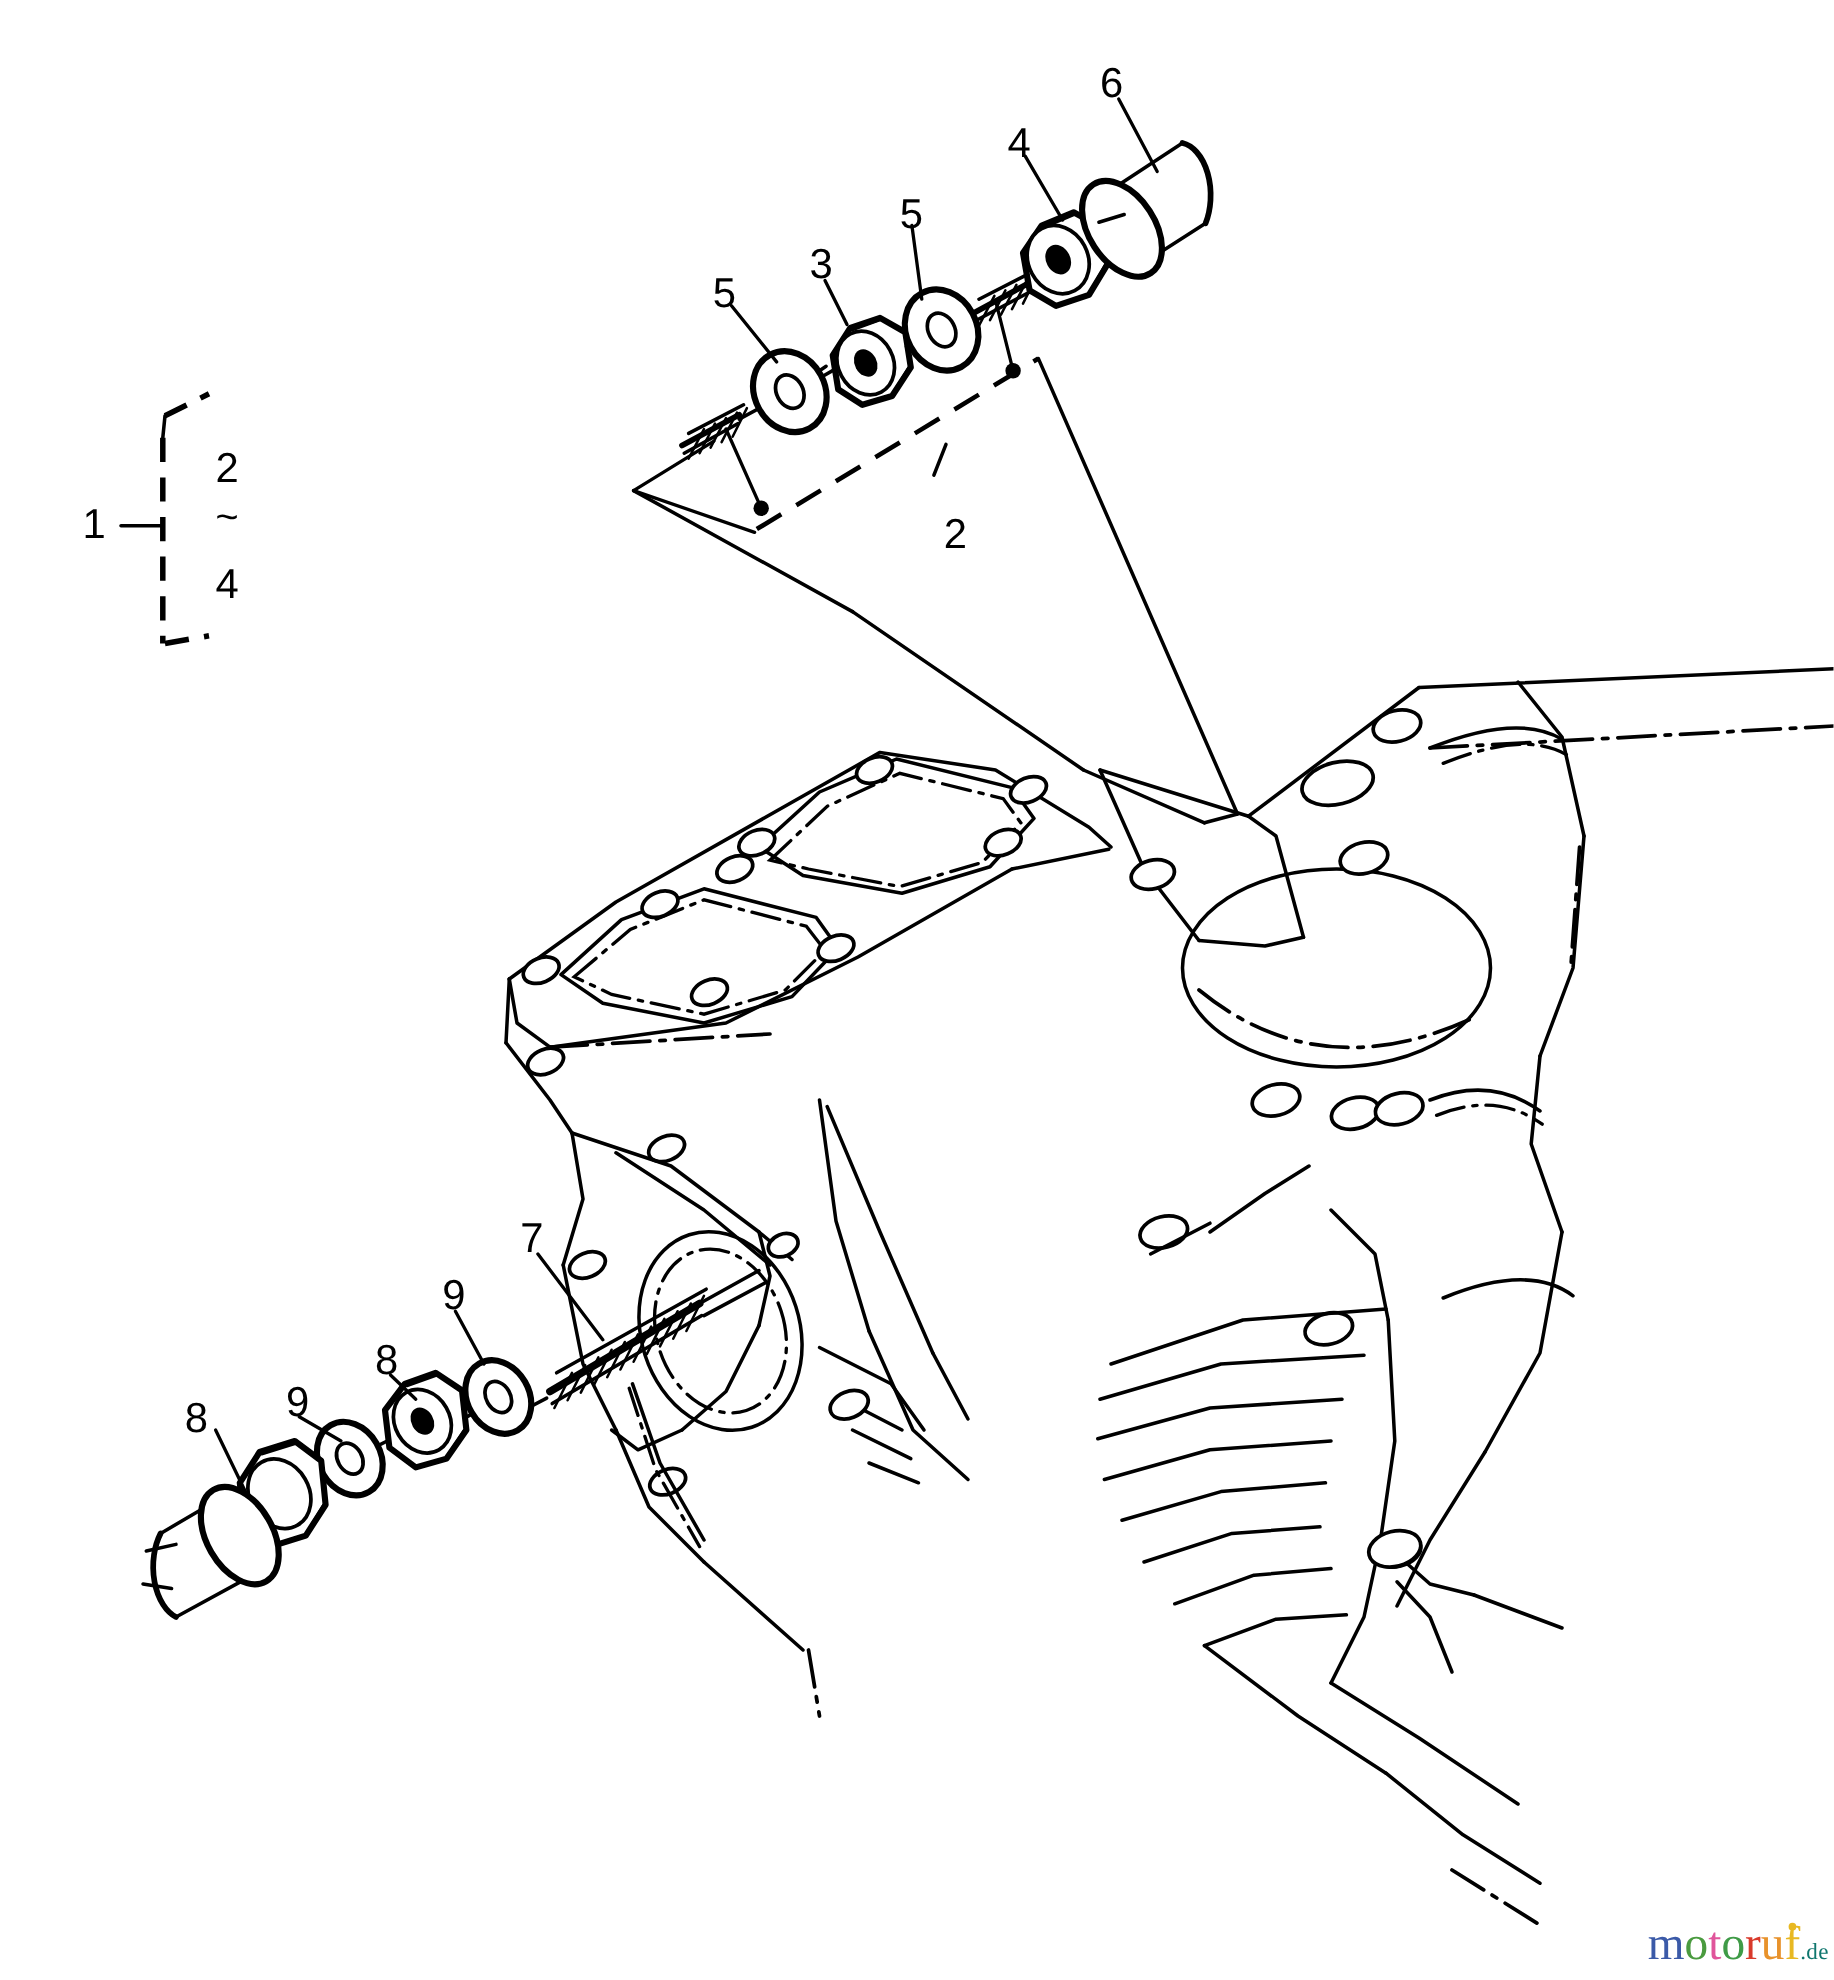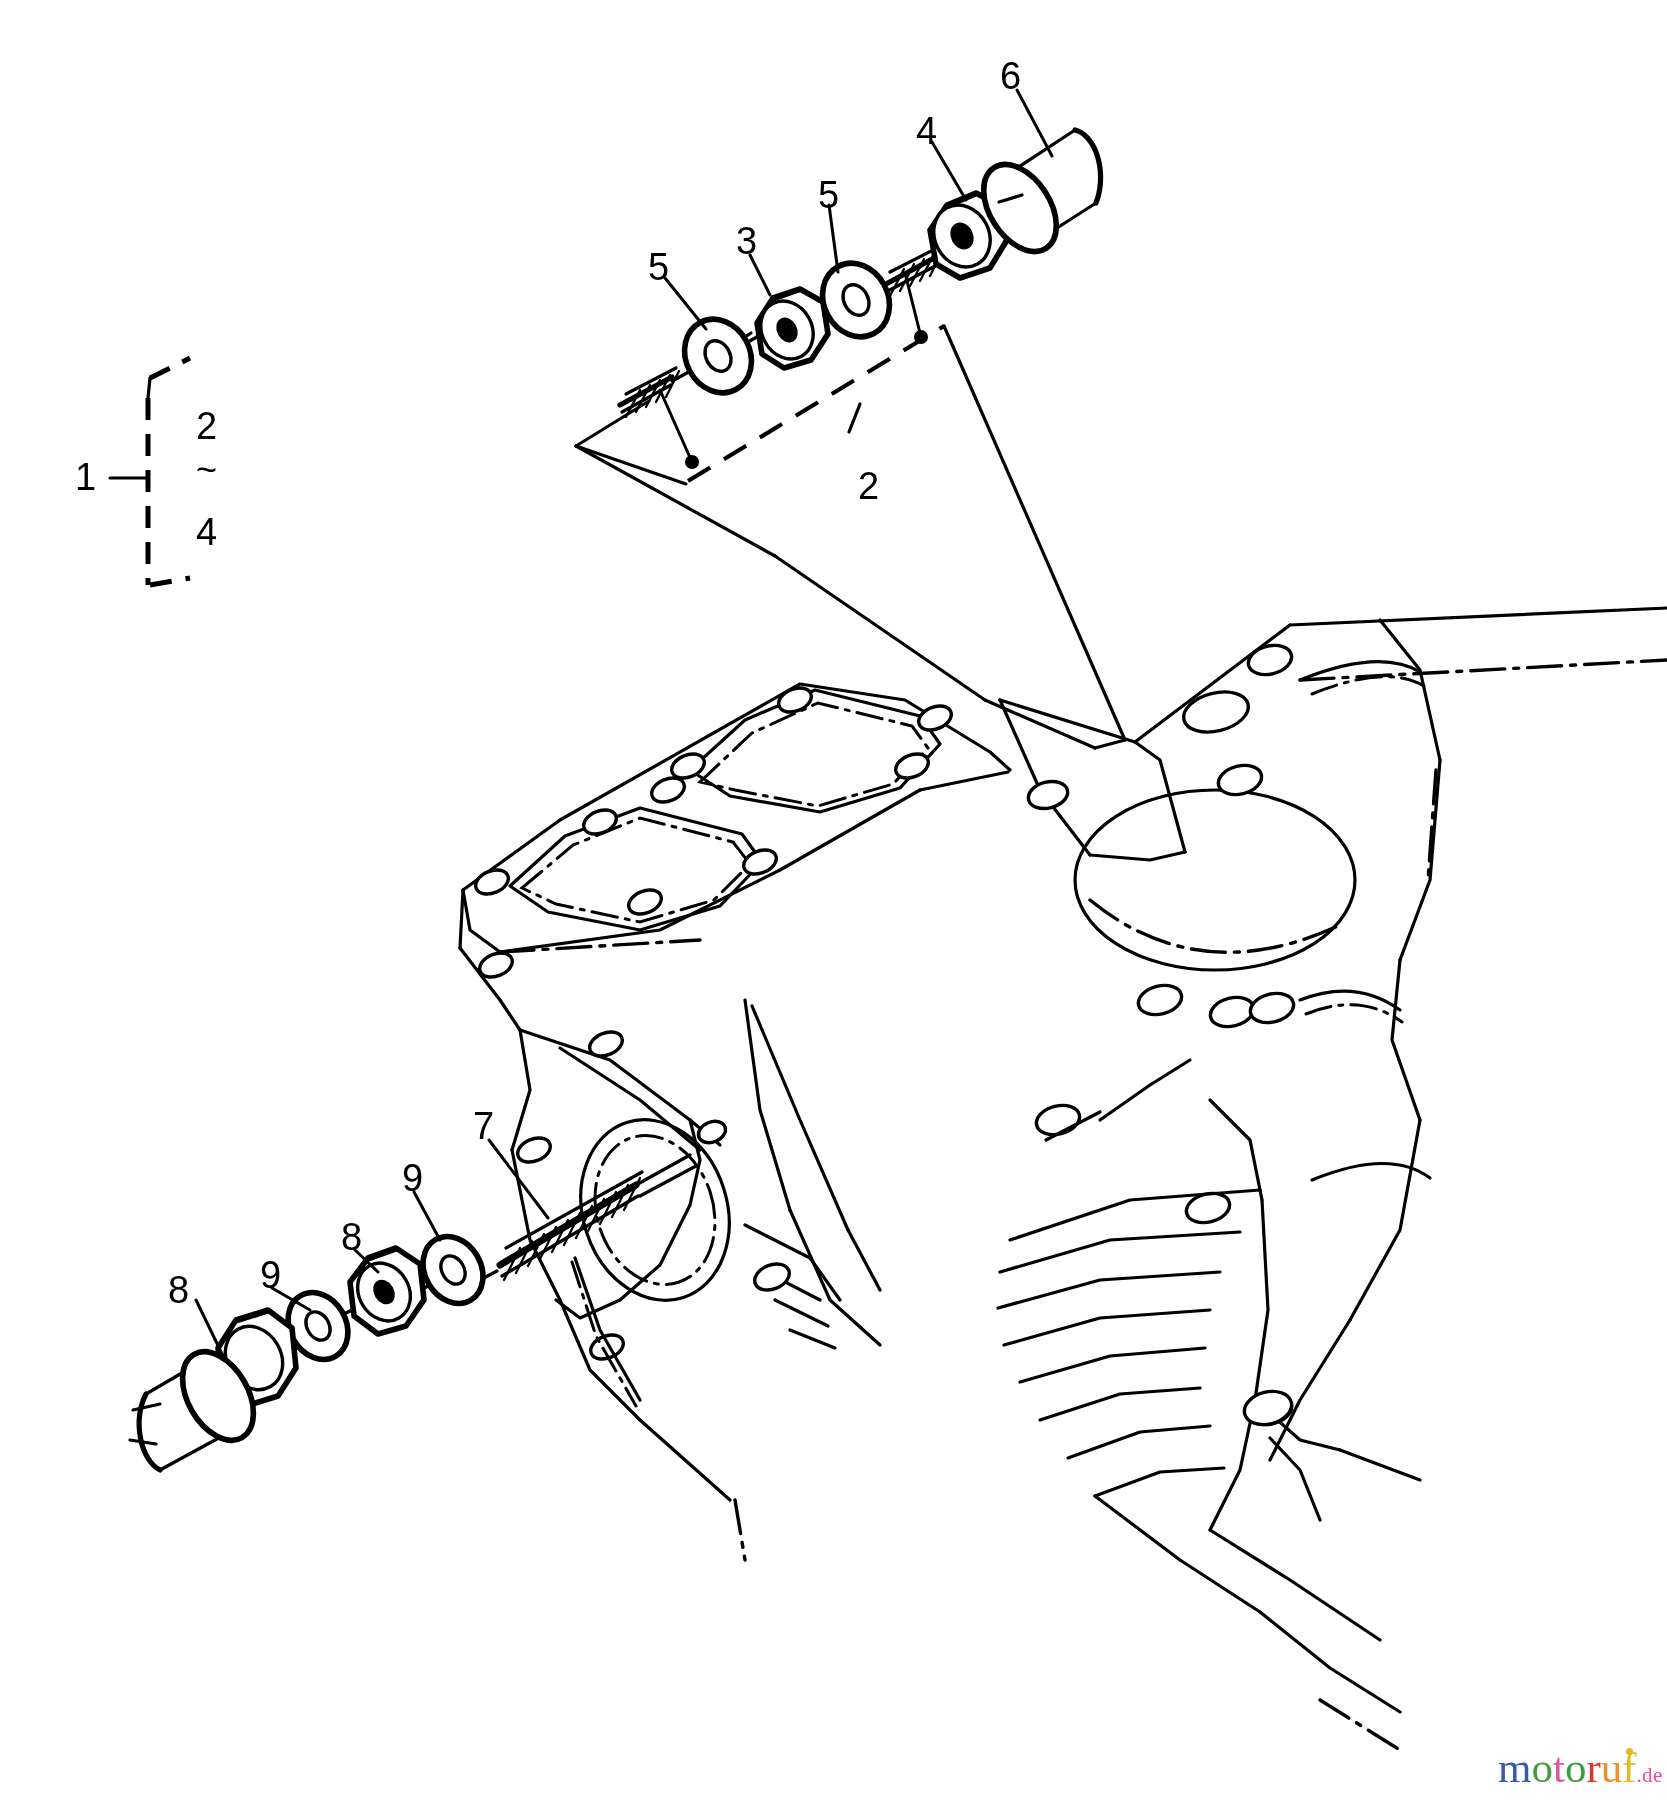--- a/index.html
+++ b/index.html
@@ -43,21 +43,21 @@
     top: 1746px;
     font-family: "Liberation Serif", serif;
     font-size: 43px;
     line-height: 1;
     white-space: nowrap;
     user-select: none;
   }
   #watermark .wm-ch { font-weight: 400; }
   #watermark .wm-suffix {
     font-size: 21px;
-    color: #ec4899;
+    color: #0f766e;
     vertical-align: baseline;
     letter-spacing: 0.3px;
   }
   #watermark .wm-dot {
     position: absolute;
     left: 128px;
     top: 2px;
     width: 7px;
     height: 7px;
     border-radius: 50%;

